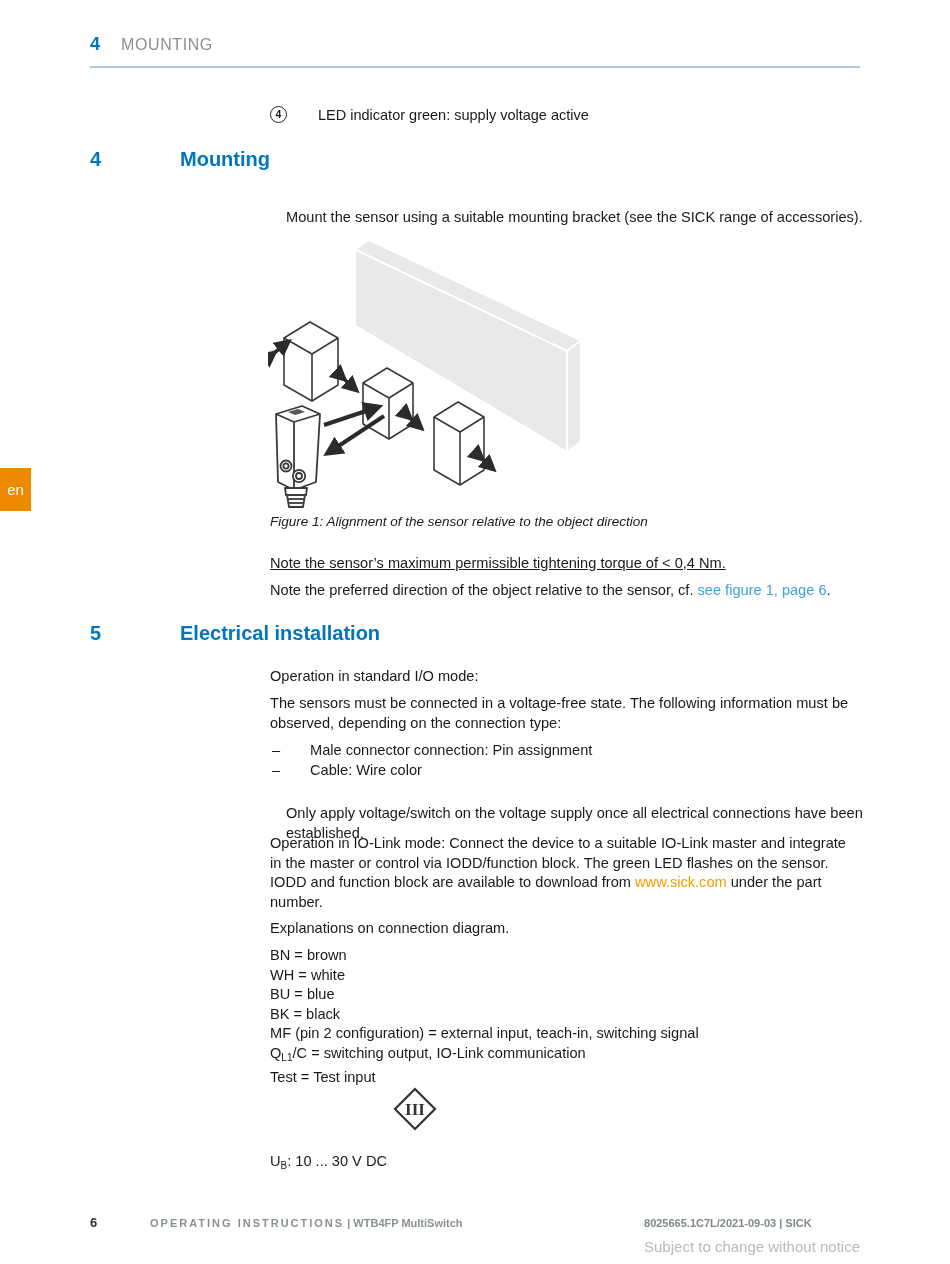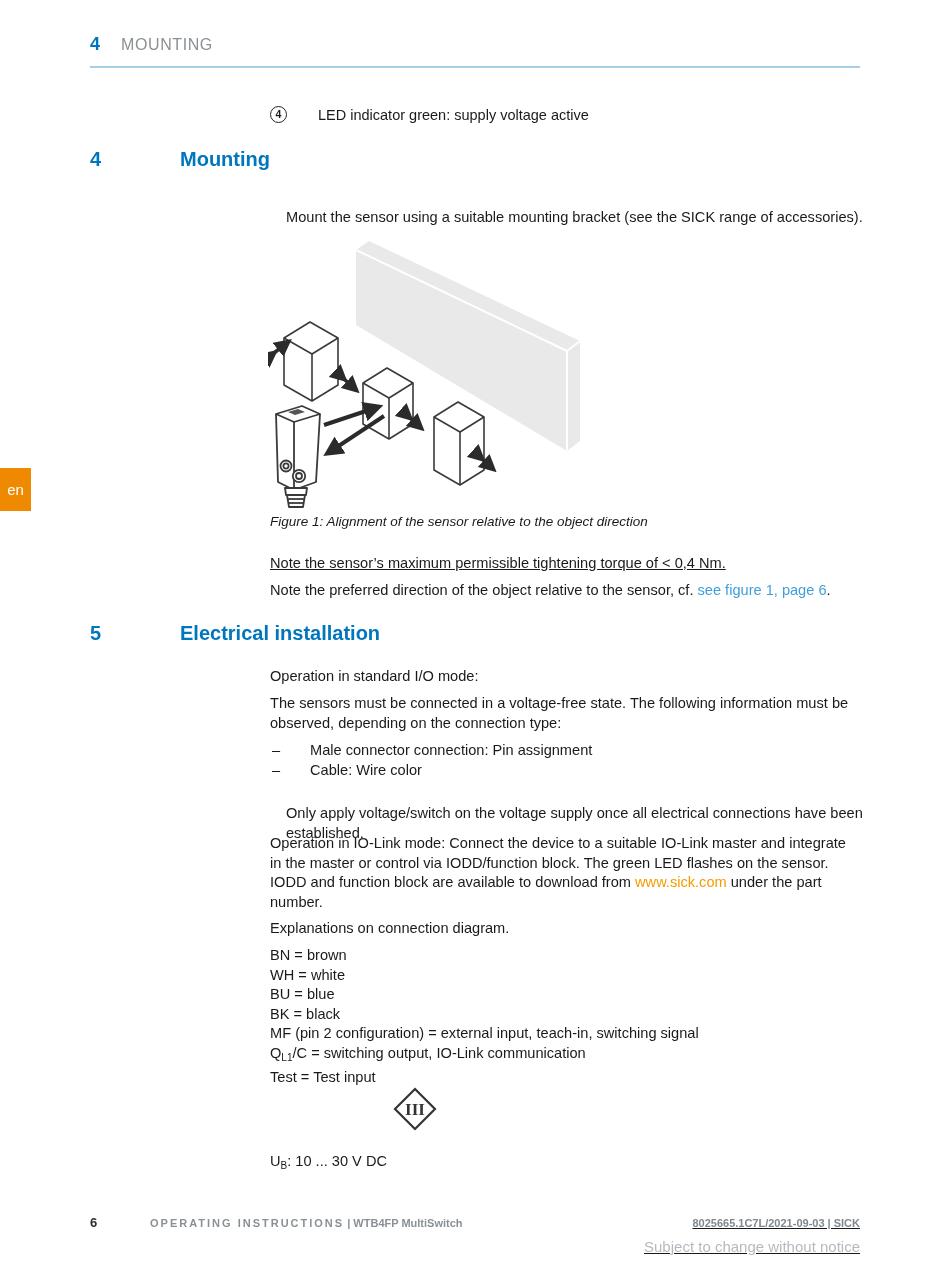--- a/index.html
+++ b/index.html
@@ -44,21 +44,21 @@
   
   .lang-tab{
     position:absolute;left:0;top:468px;width:31px;height:43px;background:#EF8A00;
     color:#ffffff;font-size:15px;display:flex;align-items:center;justify-content:center;
   }
 
   
   .f-pn{position:absolute;left:90px;top:1215px;font-size:13px;font-weight:bold;color:#2b2f33;}
   .f-left{position:absolute;left:150px;top:1217px;font-size:11px;font-weight:bold;color:#8a9196;}
   .f-left .caps{letter-spacing:2px;}
-  .f-right{position:absolute;right:90px;top:1217px;text-align:right;text-decoration:underline;}
+  .f-right{position:absolute;right:90px;top:1217px;}
   .f-right .l1{font-size:11px;font-weight:bold;color:#7f888e;}
   .f-right .l2{font-size:15px;color:#b5bac0;margin-top:9px;}
 
   .fig-wrap{position:absolute;left:268px;top:238px;width:315px;height:274px;}
 </style>
 </head>
 <body>
 
 <span class="rh-num">4</span>
 <span class="rh-title">MOUNTING</span>

